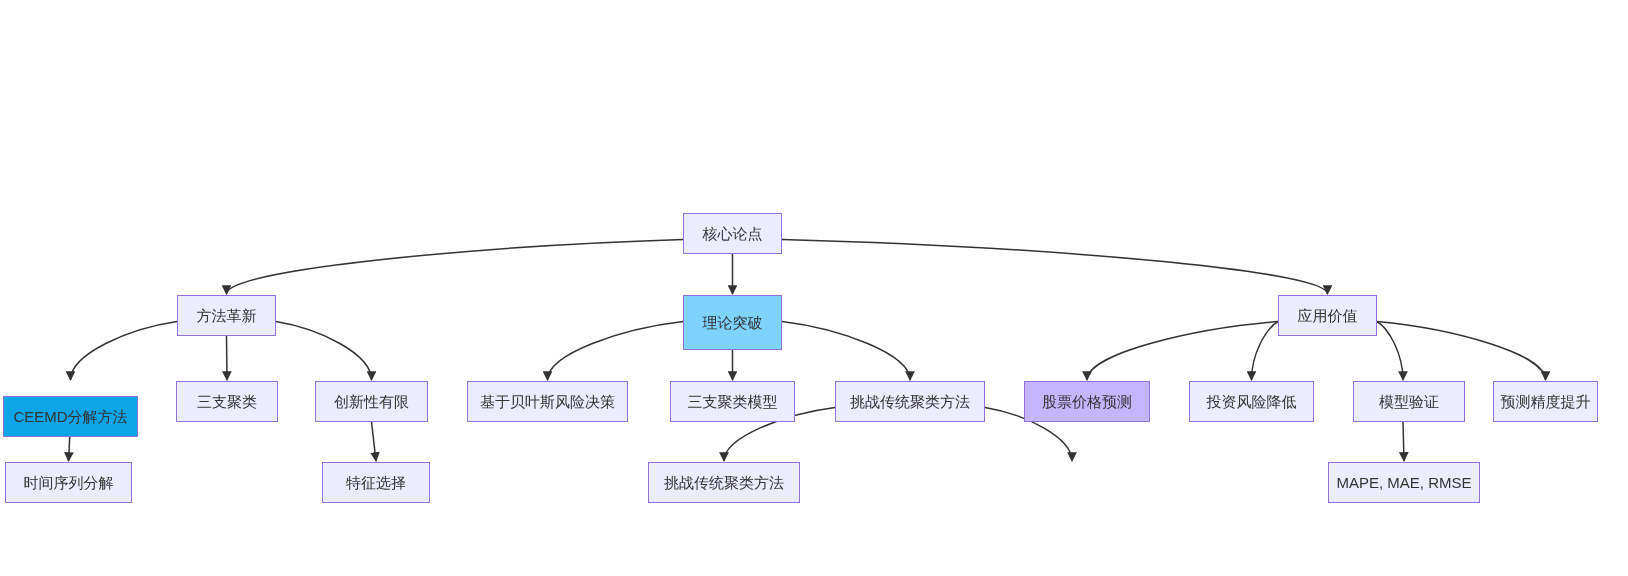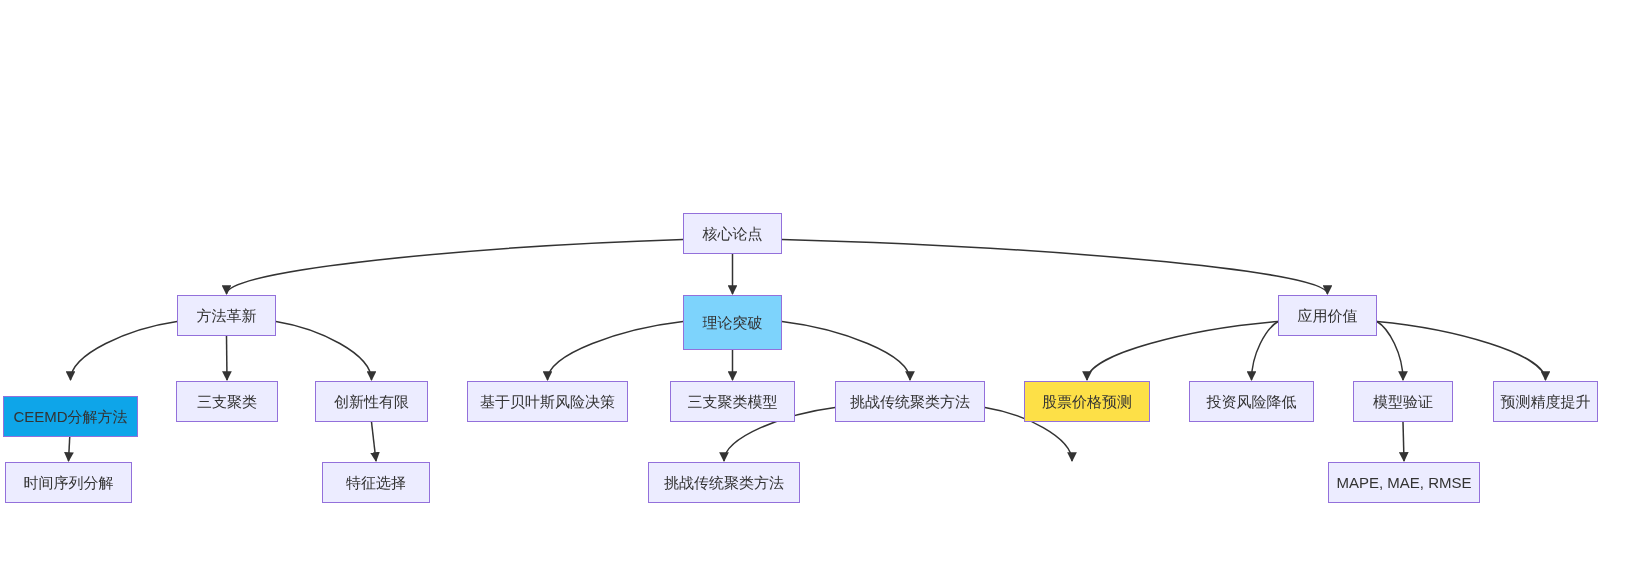--- a/index.html
+++ b/index.html
@@ -66,21 +66,21 @@
 <div class="node" style="left: 683px; top: 213px; width: 99px; height: 41px; background: rgb(236, 236, 255); border: 1px solid rgb(147, 112, 219); color: rgb(51, 51, 51);">核心论点</div>
     <div class="node" style="left: 177px; top: 295px; width: 99px; height: 41px; background: rgb(236, 236, 255); border: 1px solid rgb(147, 112, 219); color: rgb(51, 51, 51);">方法革新</div>
     <div class="node" style="left: 683px; top: 295px; width: 99px; height: 55px; background: #7dd3fc; border: 1px solid rgb(147, 112, 219); color: rgb(51, 51, 51);">理论突破</div>
     <div class="node" style="left: 1278px; top: 295px; width: 99px; height: 41px; background: rgb(236, 236, 255); border: 1px solid rgb(147, 112, 219); color: rgb(51, 51, 51);">应用价值</div>
     <div class="node" style="left: 3px; top: 381px; width: 135px; height: 41px; background: #0ea5e9; border: 1px solid rgb(147, 112, 219); color: rgb(51, 51, 51); margin-top: 15px;">CEEMD分解方法</div>
     <div class="node" style="left: 176px; top: 381px; width: 102px; height: 41px; background: rgb(236, 236, 255); border: 1px solid rgb(147, 112, 219); color: rgb(51, 51, 51);">三支聚类</div>
     <div class="node" style="left: 315px; top: 381px; width: 113px; height: 41px; background: rgb(236, 236, 255); border: 1px solid rgb(147, 112, 219); color: rgb(51, 51, 51);">创新性有限</div>
     <div class="node" style="left: 467px; top: 381px; width: 161px; height: 41px; background: rgb(236, 236, 255); border: 1px solid rgb(147, 112, 219); color: rgb(51, 51, 51);">基于贝叶斯风险决策</div>
     <div class="node" style="left: 670px; top: 381px; width: 125px; height: 41px; background: rgb(236, 236, 255); border: 1px solid rgb(147, 112, 219); color: rgb(51, 51, 51);">三支聚类模型</div>
     <div class="node" style="left: 835px; top: 381px; width: 150px; height: 41px; background: rgb(236, 236, 255); border: 1px solid rgb(147, 112, 219); color: rgb(51, 51, 51);">挑战传统聚类方法</div>
-    <div class="node" style="left: 1024px; top: 381px; width: 126px; height: 41px; background: #fde047; border: 1px solid rgb(147, 112, 219); color: rgb(51, 51, 51);">股票价格预测</div>
+    <div class="node" style="left: 1024px; top: 381px; width: 126px; height: 41px; background: #c4b5fd; border: 1px solid rgb(147, 112, 219); color: rgb(51, 51, 51);">股票价格预测</div>
     <div class="node" style="left: 1189px; top: 381px; width: 125px; height: 41px; background: rgb(236, 236, 255); border: 1px solid rgb(147, 112, 219); color: rgb(51, 51, 51);">投资风险降低</div>
-    <div class="node" style="left: 1353px; top: 381px; width: 100px; height: 41px; background: rgb(236, 236, 255); border: 1px solid rgb(147, 112, 219); color: rgb(51, 51, 51);">模型验证</div>
+    <div class="node" style="left: 1353px; top: 381px; width: 112px; height: 41px; background: rgb(236, 236, 255); border: 1px solid rgb(147, 112, 219); color: rgb(51, 51, 51);">模型验证</div>
     <div class="node" style="left: 1493px; top: 381px; width: 105px; height: 41px; background: rgb(236, 236, 255); border: 1px solid rgb(147, 112, 219); color: rgb(51, 51, 51);">预测精度提升</div>
     <div class="node" style="left: 5px; top: 462px; width: 127px; height: 41px; background: rgb(236, 236, 255); border: 1px solid rgb(147, 112, 219); color: rgb(51, 51, 51);">时间序列分解</div>
     <div class="node" style="left: 322px; top: 462px; width: 108px; height: 41px; background: rgb(236, 236, 255); border: 1px solid rgb(147, 112, 219); color: rgb(51, 51, 51);">特征选择</div>
     <div class="node" style="left: 648px; top: 462px; width: 152px; height: 41px; background: rgb(236, 236, 255); border: 1px solid rgb(147, 112, 219); color: rgb(51, 51, 51);">挑战传统聚类方法</div>
     <div class="node" style="left: 1328px; top: 462px; width: 152px; height: 41px; background: rgb(236, 236, 255); border: 1px solid rgb(147, 112, 219); color: rgb(51, 51, 51);">MAPE, MAE, RMSE</div>
   </div>
 
 </body></html>

